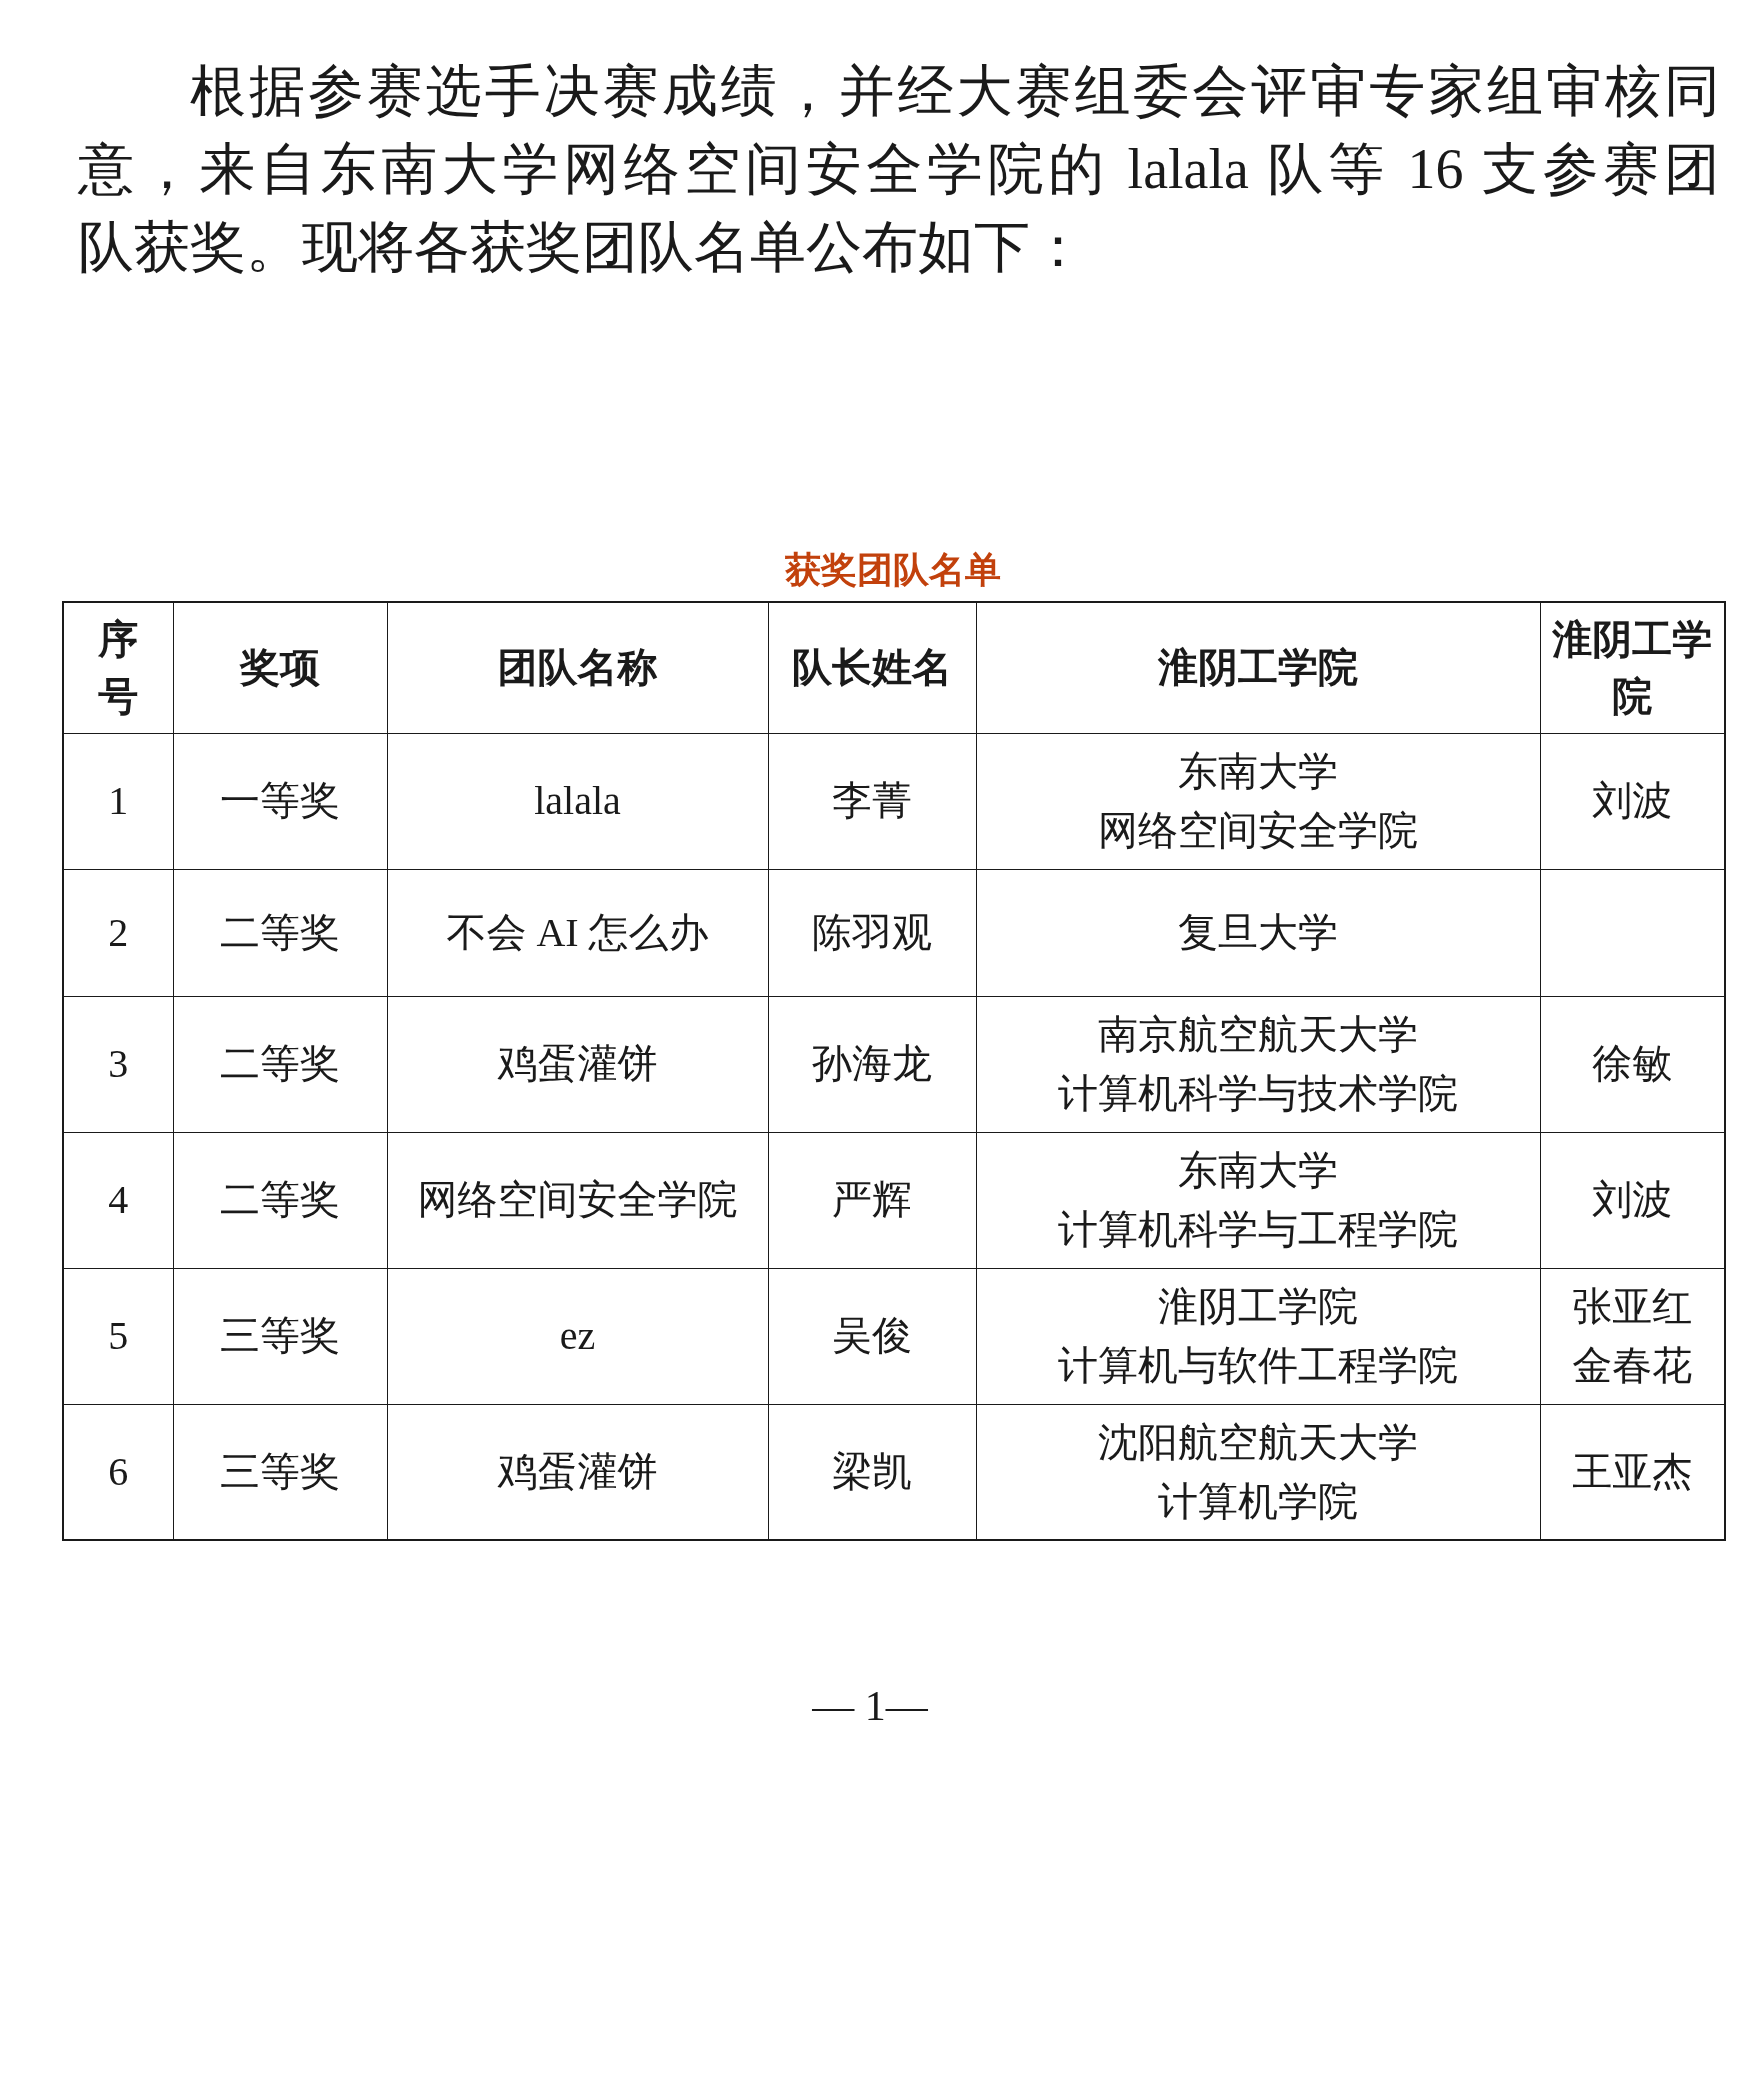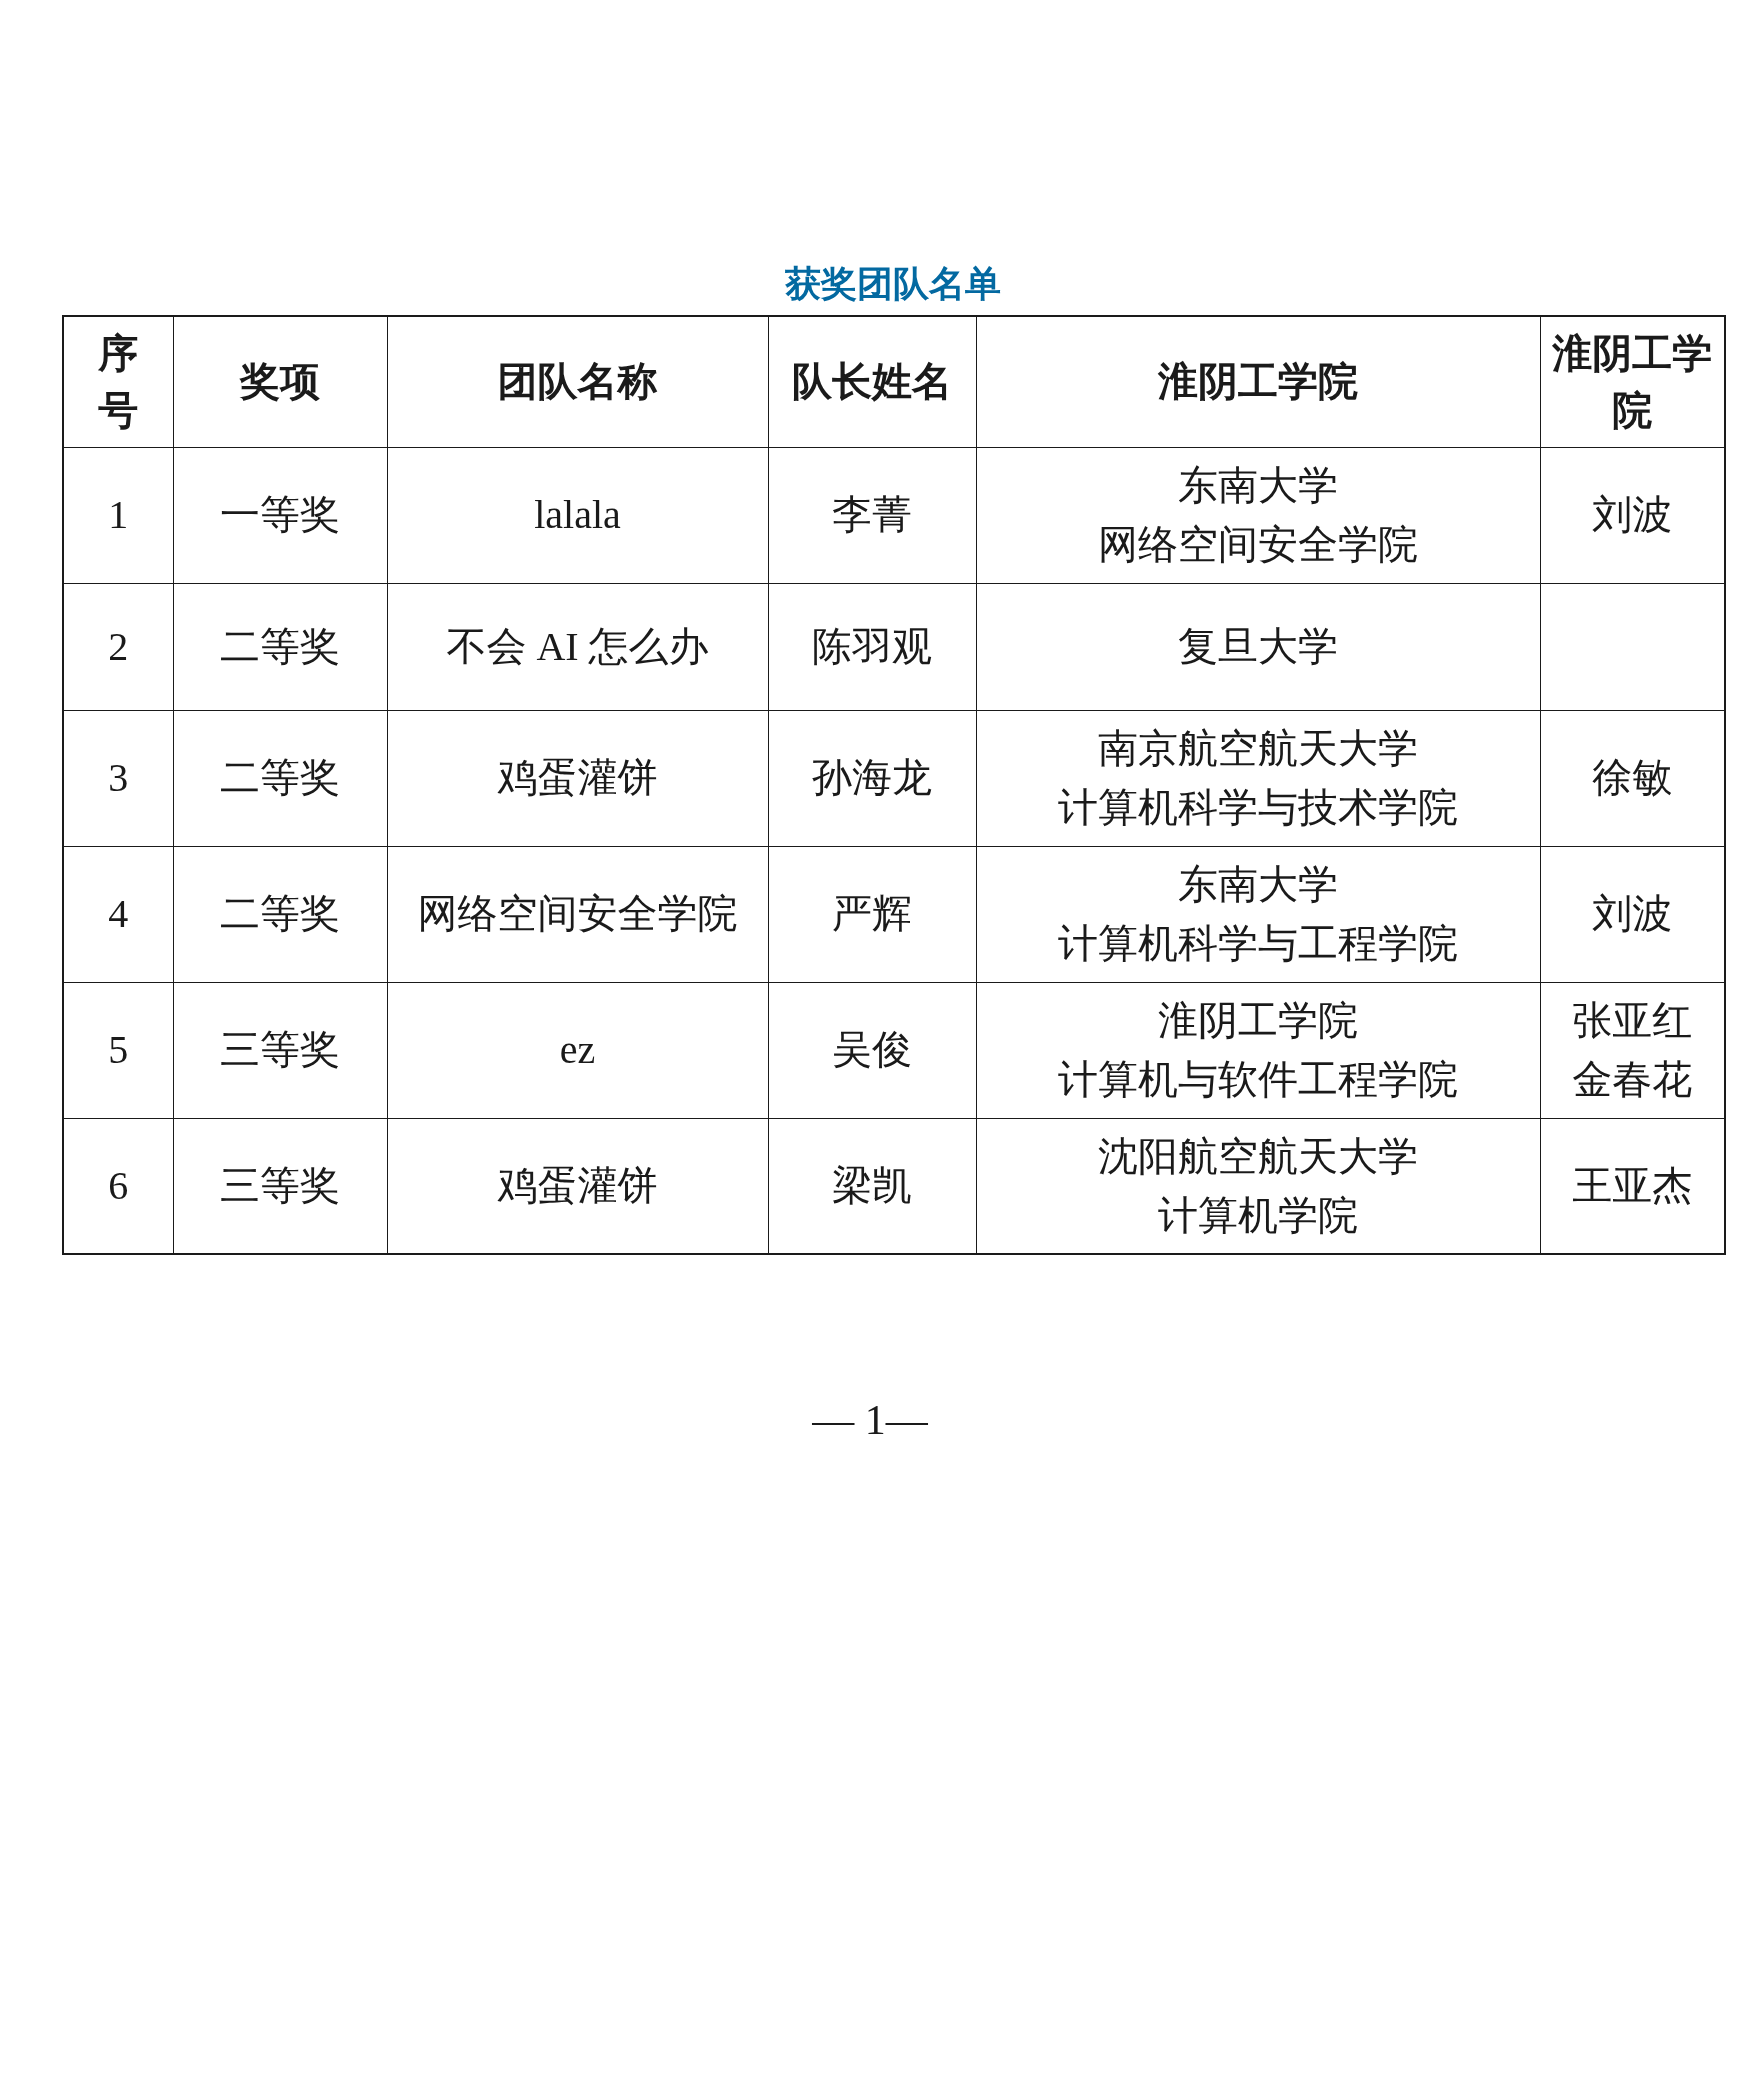--- a/index.html
+++ b/index.html
@@ -28,21 +28,21 @@
   
   .doc-title {
     margin-top: 261px;
     margin-left: 62px;
     width: 1662px;
     text-align: center;
     font-family: "Liberation Sans", "DejaVu Sans", sans-serif;
     font-weight: 700;
     font-size: 36px;
     line-height: 45px;
-    color: #0369a1;
+    color: #c2410c;
   }
 
   
   .sort-note {
     margin-top: 44px;
     margin-left: 62px;
     width: 1662px;
     text-align: right;
     font-size: 32px;
     line-height: 43px;
@@ -93,20 +93,25 @@
     text-align: center;
     font-size: 42px;
     line-height: 54px;
   }
 </style>
 </head>
 <body>
 
 <div class="page">
 
+  <div class="intro">
+    <div class="pline first">根据参赛选手决赛成绩，并经大赛组委会评审专家组审核同</div>
+    <div class="pline">意，来自东南大学网络空间安全学院的 lalala 队等 16 支参赛团</div>
+    <div class="pline last">队获奖。现将各获奖团队名单公布如下：</div>
+  </div>
 
   <div class="doc-title">获奖团队名单</div>
 
 
   <table class="awards">
     <colgroup>
       <col class="c-no">
         <col class="c-award">
         <col class="c-team">
       <col class="c-captain">

